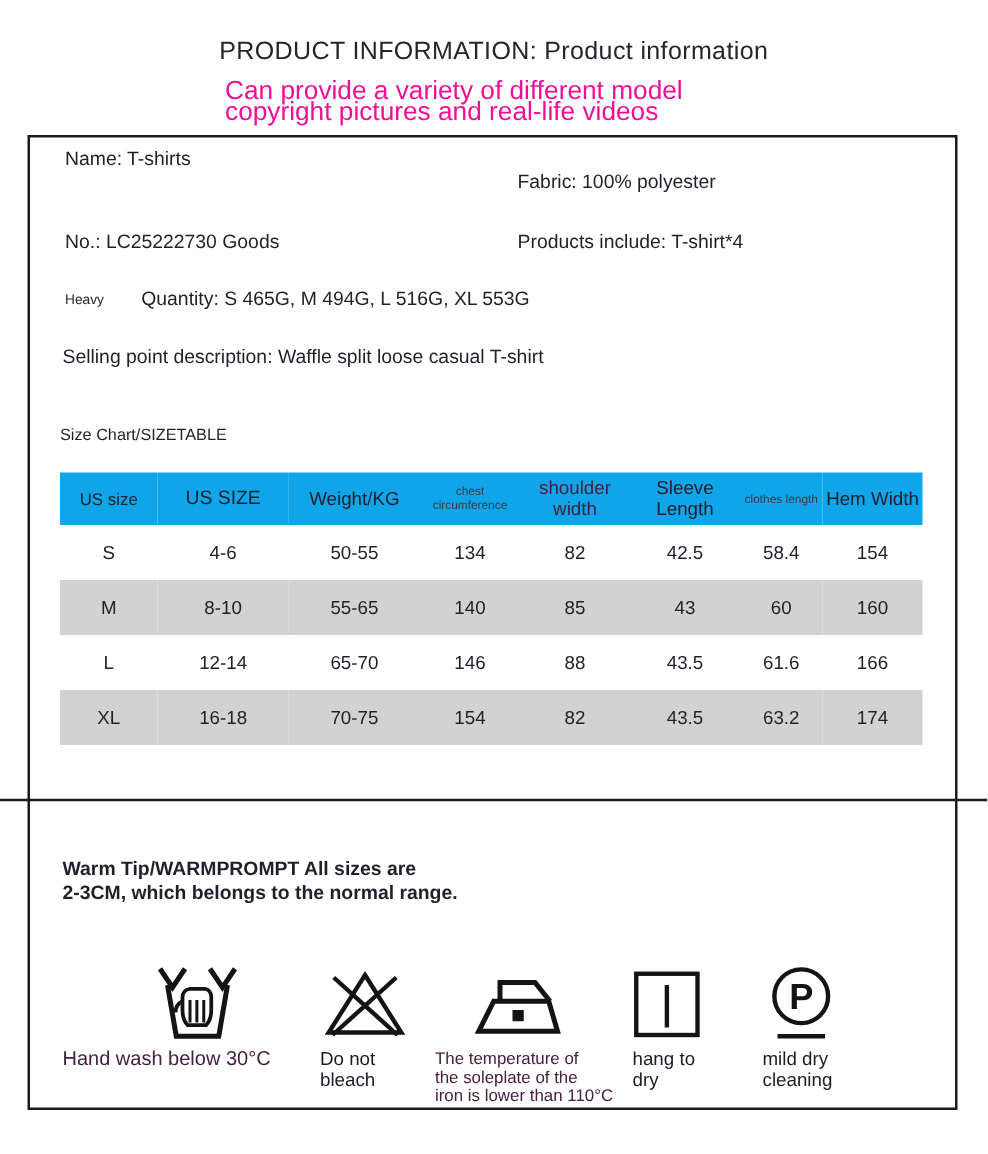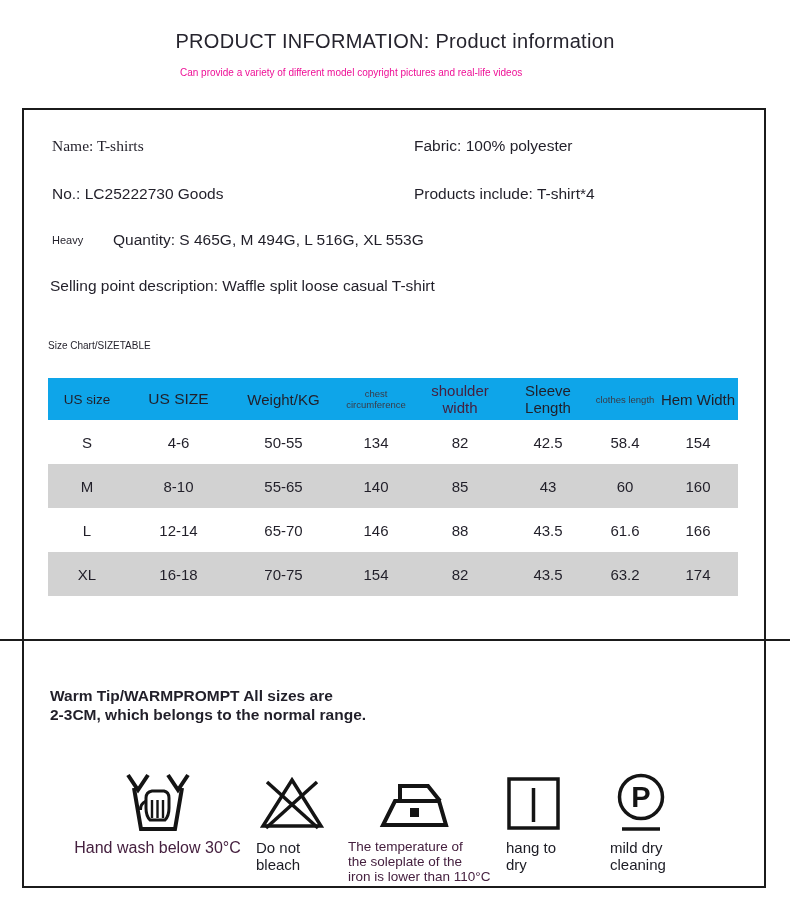--- a/index.html
+++ b/index.html
@@ -6,72 +6,72 @@
   .page {
     position:relative; width:790px; height:923px; background:#ffffff;
     font-family:"Liberation Sans", sans-serif; color:#211f29; overflow:hidden;
   }
   .title {
     position:absolute; top:30px; left:0; width:100%; text-align:center;
     font-size:20px; color:#26242e; letter-spacing:0.3px;
   }
   .subtitle {
     position:absolute; top:64px; left:180px; width:392px;
-    font-size:10px; line-height:17px; color:#ee0f96;
+    font-size:21px; line-height:17px; color:#ee0f96;
   }
   .main-box {
     position:absolute; top:108px; left:22px; width:744px; height:780px;
     border:2px solid #1b1b1b; box-sizing:border-box; background:#ffffff;
   }
   .divider {
     position:absolute; top:639px; left:0; width:790px; height:2px; background:#1b1b1b;
   }
   .field { position:absolute; font-size:15.5px; white-space:nowrap; }
   .small-label { position:absolute; font-size:11px; }
-  .section-label { position:absolute; font-size:10px; }
+  .section-label { position:absolute; font-size:13px; }
 
   table.size-table {
     position:absolute; top:378px; left:48px; width:690px;
     border-collapse:collapse; table-layout:fixed; text-align:center;
   }
   table.size-table th { font-weight:normal; padding:0 2px; }
   table.size-table thead tr { background:#0ea5e9; height:42px;border-radius:18px; }
   table.size-table tbody tr { height:44px; font-size:15px; }
   table.size-table tbody tr.shaded { background:#d2d2d2; }
   .th-sm  { font-size:13.5px; }
   .th-md  { font-size:15px; line-height:17px; }
   .th-lg  { font-size:15.5px; }
   .th-tiny{ font-size:9.5px; line-height:11px; color:#3a3a45; }
   .th-purple { color:#45203f; }
 
   .warm-tip { position:absolute; top:686px; left:50px; font-size:15.5px; line-height:19px;font-weight:bold; }
 
   .care-item { position:absolute; top:770px; }
   .care-icon { height:66px; display:flex; align-items:center; justify-content:center; }
   .care-label { margin-top:3px; font-size:15px; line-height:17px; color:#1c1c24; }
-  .care-label.centered { text-align:center; }
+  .care-label.centered { text-align:left; }
   .care-label.purple { color:#45203f; }
   .lbl-handwash { font-size:16px; }
   .lbl-iron { font-size:13.5px; line-height:15px;margin-left:11px; }
   .pad-l { padding-left:10px; }
   svg .stroke { stroke:#141414; fill:none; }
   svg .fill { fill:#141414; }
 </style>
 </head>
 <body>
 
 <div class="page">
 
   <div class="title">PRODUCT INFORMATION: Product information</div>
   <div class="subtitle">Can provide a variety of different model copyright pictures and real-life videos</div>
 
   <div class="main-box"></div>
   <div class="divider"></div>
 
-  <div class="field" style="top:137px; left:52px;font-family:Liberation Serif, serif;">Name: T-shirts</div>
+  <div class="field" style="top:119px; left:52px;">Name: T-shirts</div>
   <div class="field" style="top:137px; left:414px;">Fabric: 100% polyester</div>
   <div class="field" style="top:185px; left:52px;">No.: LC25222730 Goods</div>
   <div class="field" style="top:185px; left:414px;">Products include: T-shirt*4</div>
   <div class="small-label" style="top:234px; left:52px;">Heavy</div>
   <div class="field" style="top:231px; left:113px;">Quantity: S 465G, M 494G, L 516G, XL 553G</div>
   <div class="field" style="top:277px; left:50px;">Selling point description: Waffle split loose casual T-shirt</div>
 
   <div class="section-label" style="top:340px; left:48px;">Size Chart/SIZETABLE</div>
 
   <table class="size-table">

